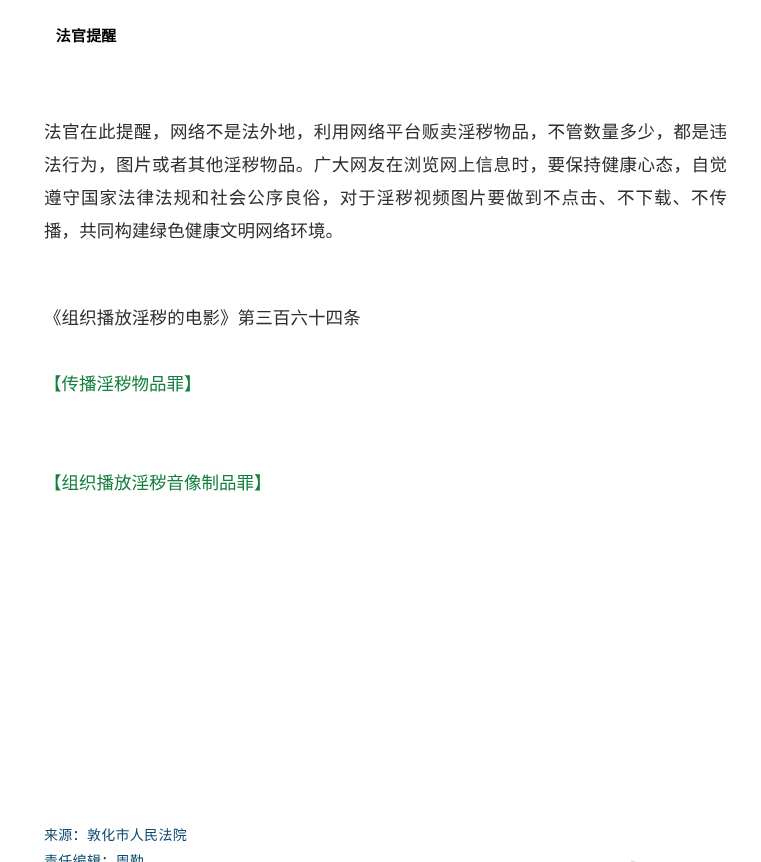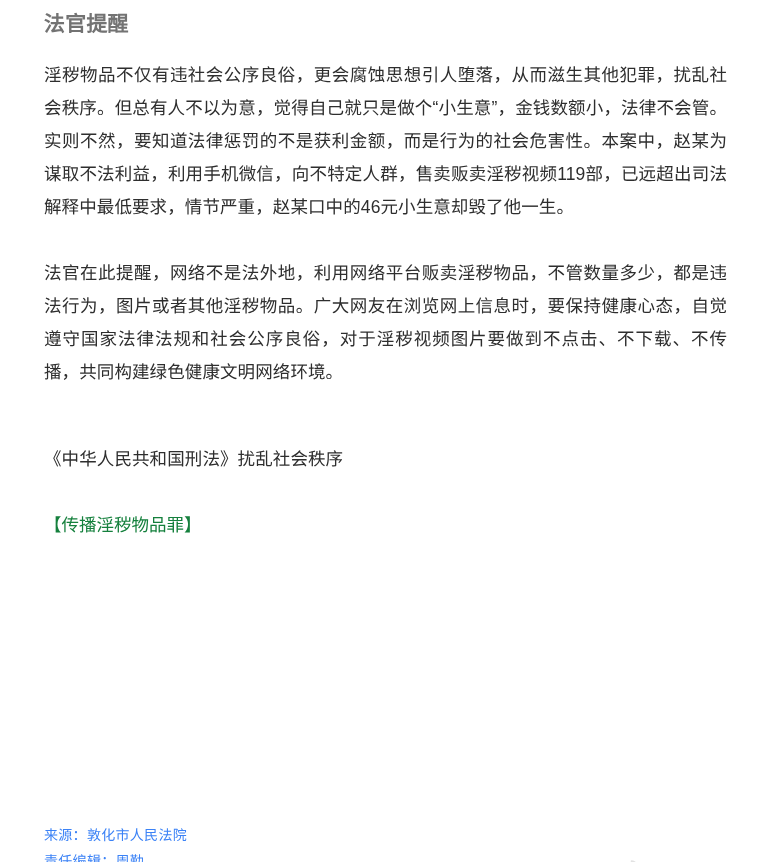--- a/index.html
+++ b/index.html
@@ -28,26 +28,26 @@
   }
 
   .inner {
     margin-left: 44px;
     margin-right: 34px;
     width: 683px;
   }
 
   
   .section-heading {
-    font-size: 21px;
+    font-size: 15px;
     font-weight: bold;
-    color: #737373;
+    color: #000000;
     line-height: 28px;
     letter-spacing: 0.2px;
-    margin: 0;
+    margin: 12px;
   }
 
   
   .para {
     font-size: 17.5px;
     font-weight: normal;
     color: #2e2e2e;
     line-height: 33px;
     letter-spacing: 0.1px;
     margin: 0;
@@ -71,21 +71,21 @@
   
   .footer {
     position: absolute;
     left: 44px;
     top: 822px;
     width: 683px;
   }
   .footer-line {
     font-size: 14px;
     line-height: 26px;
-    color: #3b82f6;
+    color: #0c4a6e;
     letter-spacing: 0.3px;
     white-space: nowrap;
   }
 
   
   .watermark {
     position: absolute;
     right: 12px;
     top: 826px;
     display: flex;
@@ -114,42 +114,42 @@
 
 <div class="article">
   <div class="inner">
 
     <div style="height:10px"></div>
 
     <h2 class="section-heading">法官提醒</h2>
 
     <div class="gap-heading-to-para"></div>
 
-    <p class="para">淫秽物品不仅有违社会公序良俗，更会腐蚀思想引人堕落，从而滋生其他犯罪，扰乱社会秩序。但总有人不以为意，觉得自己就只是做个“小生意”，金钱数额小，法律不会管。实则不然，要知道法律惩罚的不是获利金额，而是行为的社会危害性。本案中，赵某为谋取不法利益，利用手机微信，向不特定人群，售卖贩卖淫秽视频119部，已远超出司法解释中最低要求，情节严重，赵某口中的46元小生意却毁了他一生。</p>
 
     <div class="gap-para-to-para"></div>
 
     <p class="para">法官在此提醒，网络不是法外地，利用网络平台贩卖淫秽物品，不管数量多少，都是违法行为，图片或者其他淫秽物品。广大网友在浏览网上信息时，要保持健康心态，自觉遵守国家法律法规和社会公序良俗，对于淫秽视频图片要做到不点击、不下载、不传播，共同构建绿色健康文明网络环境。</p>
 
     <div class="gap-para-to-heading"></div>
 
 
     <div class="gap-heading-to-para"></div>
 
-    <p class="para">《中华人民共和国刑法》扰乱社会秩序</p>
+    <p class="para">《组织播放淫秽的电影》第三百六十四条</p>
 
     <div class="gap-para-to-para"></div>
 
     <p class="crime-title">【传播淫秽物品罪】</p>
 
     <div class="gap-para-to-para"></div>
 
 
     <div class="gap-para-to-para"></div>
 
+    <p class="crime-title">【组织播放淫秽音像制品罪】</p>
 
     <div class="gap-para-to-para"></div>
 
 
     <div class="gap-para-to-para"></div>
 
   </div>
 </div>
 
 <div class="footer">

